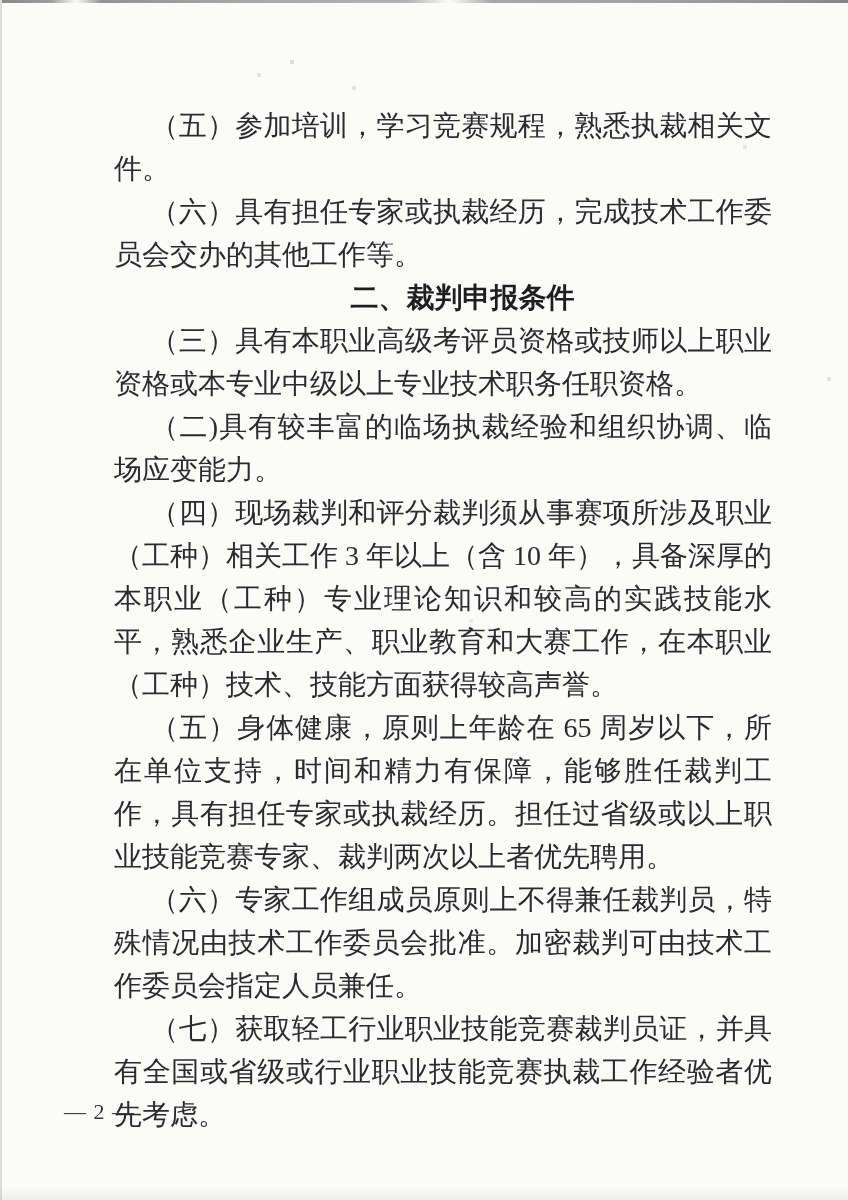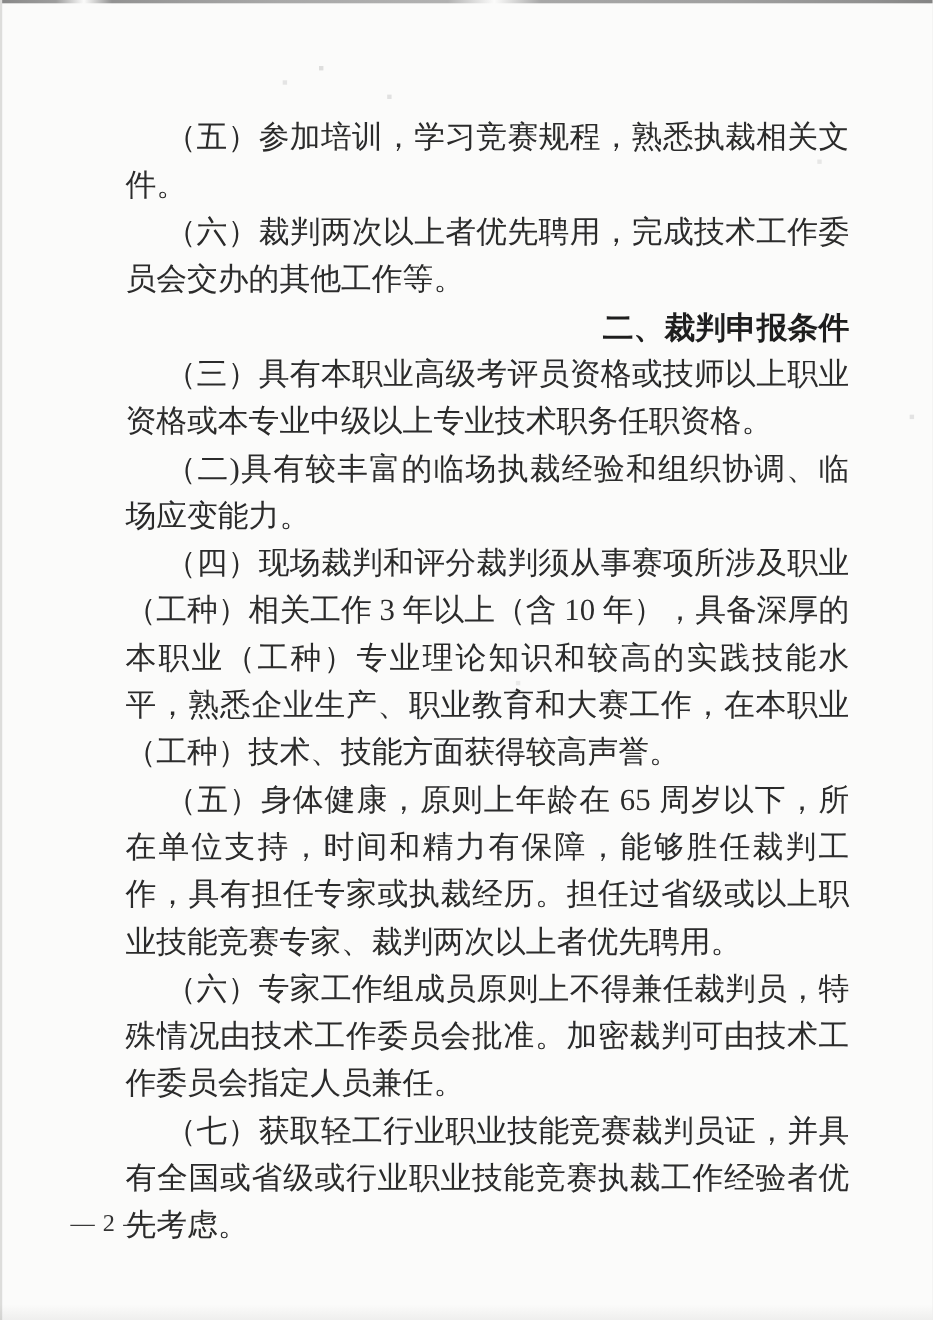--- a/index.html
+++ b/index.html
@@ -58,21 +58,21 @@
   }
   .content p {
     margin: 0;
     text-indent: 1.3em;
   }
   .content .heading {
     font-family: "Liberation Sans", "DejaVu Sans", sans-serif;
     font-weight: 700;
     color: #1e1e1e;
     text-indent: 1.4em;
-    text-align: right;
+    text-align: center;
   }
   .pagenum {
     position: absolute;
     left: 64px;
     top: 1099px;
     font-size: 22px;
     line-height: 26px;
     color: #333;
     letter-spacing: 1px;
   }
@@ -81,21 +81,21 @@
 <body>
 
 <div class="page">
   <div class="scan-top-edge"></div>
   <div class="scan-left-edge"></div>
   <div class="scan-bottom-shade"></div>
   <div class="specks"></div>
 
   <div class="content">
     <p>（五）参加培训，学习竞赛规程，熟悉执裁相关文件。</p>
-    <p>（六）裁判两次以上者优先聘用，完成技术工作委员会交办的其他工作等。</p>
+    <p>（六）具有担任专家或执裁经历，完成技术工作委员会交办的其他工作等。</p>
     <p class="heading">二、裁判申报条件</p>
     <p>（三）具有本职业高级考评员资格或技师以上职业资格或本专业中级以上专业技术职务任职资格。</p>
     <p>（二)具有较丰富的临场执裁经验和组织协调、临场应变能力。</p>
     <p>（四）现场裁判和评分裁判须从事赛项所涉及职业（工种）相关工作 3 年以上（含 10 年），具备深厚的本职业（工种）专业理论知识和较高的实践技能水平，熟悉企业生产、职业教育和大赛工作，在本职业（工种）技术、技能方面获得较高声誉。</p>
     <p>（五）身体健康，原则上年龄在 65 周岁以下，所在单位支持，时间和精力有保障，能够胜任裁判工作，具有担任专家或执裁经历。担任过省级或以上职业技能竞赛专家、裁判两次以上者优先聘用。</p>
     <p>（六）专家工作组成员原则上不得兼任裁判员，特殊情况由技术工作委员会批准。加密裁判可由技术工作委员会指定人员兼任。</p>
     <p>（七）获取轻工行业职业技能竞赛裁判员证，并具有全国或省级或行业职业技能竞赛执裁工作经验者优先考虑。</p>
 
   </div>
 

